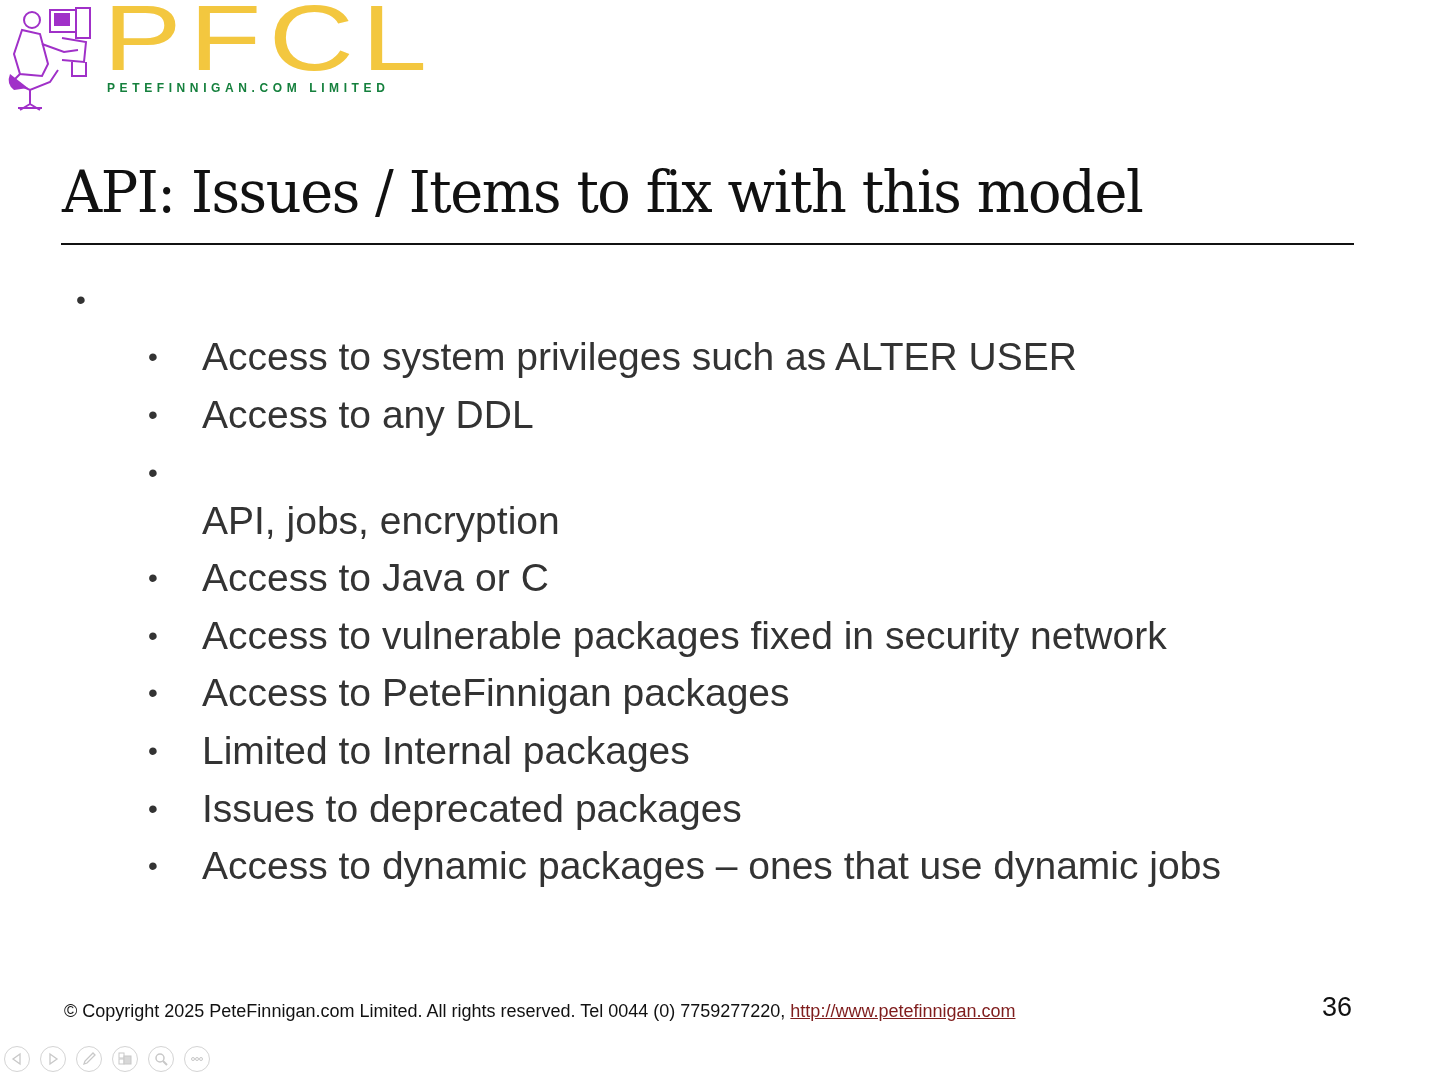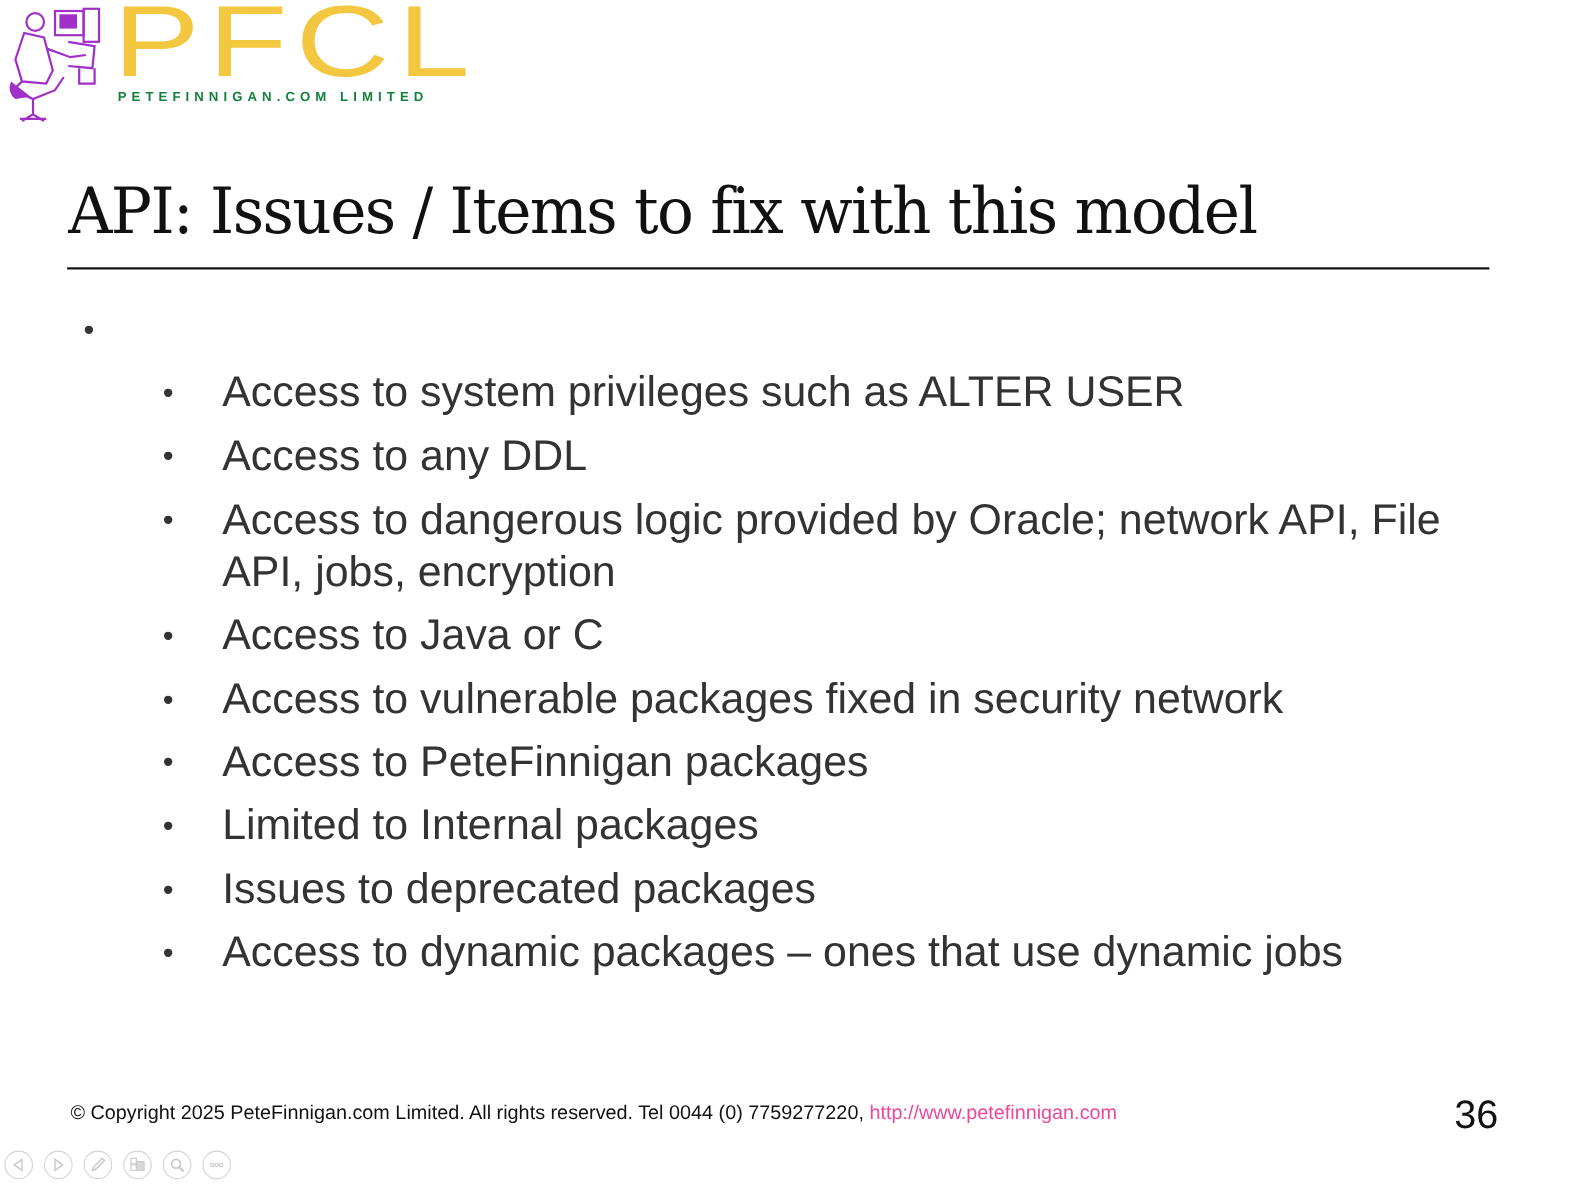--- a/index.html
+++ b/index.html
@@ -9,22 +9,22 @@
   .logo-text { position:absolute; left:103px; top:-8px; font-family:"Liberation Sans", sans-serif; font-size:92px; font-weight:normal; color:#f3c73f; letter-spacing:6px; line-height:1; transform:scaleX(1.28); transform-origin:left top; -webkit-text-stroke:0px; }
   .logo-sub { position:absolute; left:107px; top:81px; font-size:12px; font-weight:bold; color:#15803d; letter-spacing:4.6px; white-space:nowrap; }
   .title { position:absolute; left:62px; top:158px; font-family:"DejaVu Serif", "Liberation Serif", serif; font-size:58px; color:#111; white-space:nowrap; letter-spacing:-1.5px; transform:scaleX(0.96); transform-origin:left top; }
   .rule { position:absolute; left:61px; top:243px; width:1293px; height:2px; background:#111; }
   .content { position:absolute; left:0; top:0; }
   .bullet { position:absolute; font-size:39px; color:#333; line-height:48px; white-space:nowrap; }
   .bullet .dot { position:absolute; font-size:28px; color:#333; }
   .l1 .dot { left:-54px; top:0; }
   .l2 .dot { left:-54px; top:0; }
   .footer { position:absolute; left:64px; top:1001px; font-size:18px; color:#111; white-space:nowrap; }
-  .footer a { color:#ec4899; }
-  .pagenum { position:absolute; left:1322px; top:992px; font-size:36px; color:#111; }
+  .footer a { color:#7f1d1d; text-decoration:underline; }
+  .pagenum { position:absolute; left:1322px; top:992px; font-size:27px; color:#111; }
   .navbar { position:absolute; left:4px; top:1046px; display:flex; gap:10px; }
   .navbtn { width:26px; height:26px; border:1px solid #d4d4d4; border-radius:50%; display:flex; align-items:center; justify-content:center; color:#c8c8c8; font-size:13px; box-sizing:border-box; }
   .navbtn svg { width:16px; height:16px; }
 </style>
 </head>
 <body>
 
 <div class="logo">
   <svg class="logo-figure" viewBox="0 0 92 108">
     <g fill="none" stroke="#a030c8" stroke-width="2">
@@ -55,21 +55,21 @@
   <div class="bullet l2" style="left:202px; top:333px;">
     <span class="dot">•</span>
     <span>Access to system privileges such as ALTER USER</span>
   </div>
   <div class="bullet l2" style="left:202px; top:391px;">
     <span class="dot">•</span>
     <span>Access to any DDL</span>
   </div>
   <div class="bullet l2" style="left:202px; top:449px;">
     <span class="dot">•</span>
-    <span>Access to dangerous logic provided by Oracle; network API, File</span><br>
+    <br>
     <span>API, jobs, encryption</span>
   </div>
   <div class="bullet l2" style="left:202px; top:554px;">
     <span class="dot">•</span>
     <span>Access to Java or C</span>
   </div>
   <div class="bullet l2" style="left:202px; top:612px;">
     <span class="dot">•</span>
     <span>Access to vulnerable packages fixed in security network</span>
   </div>

